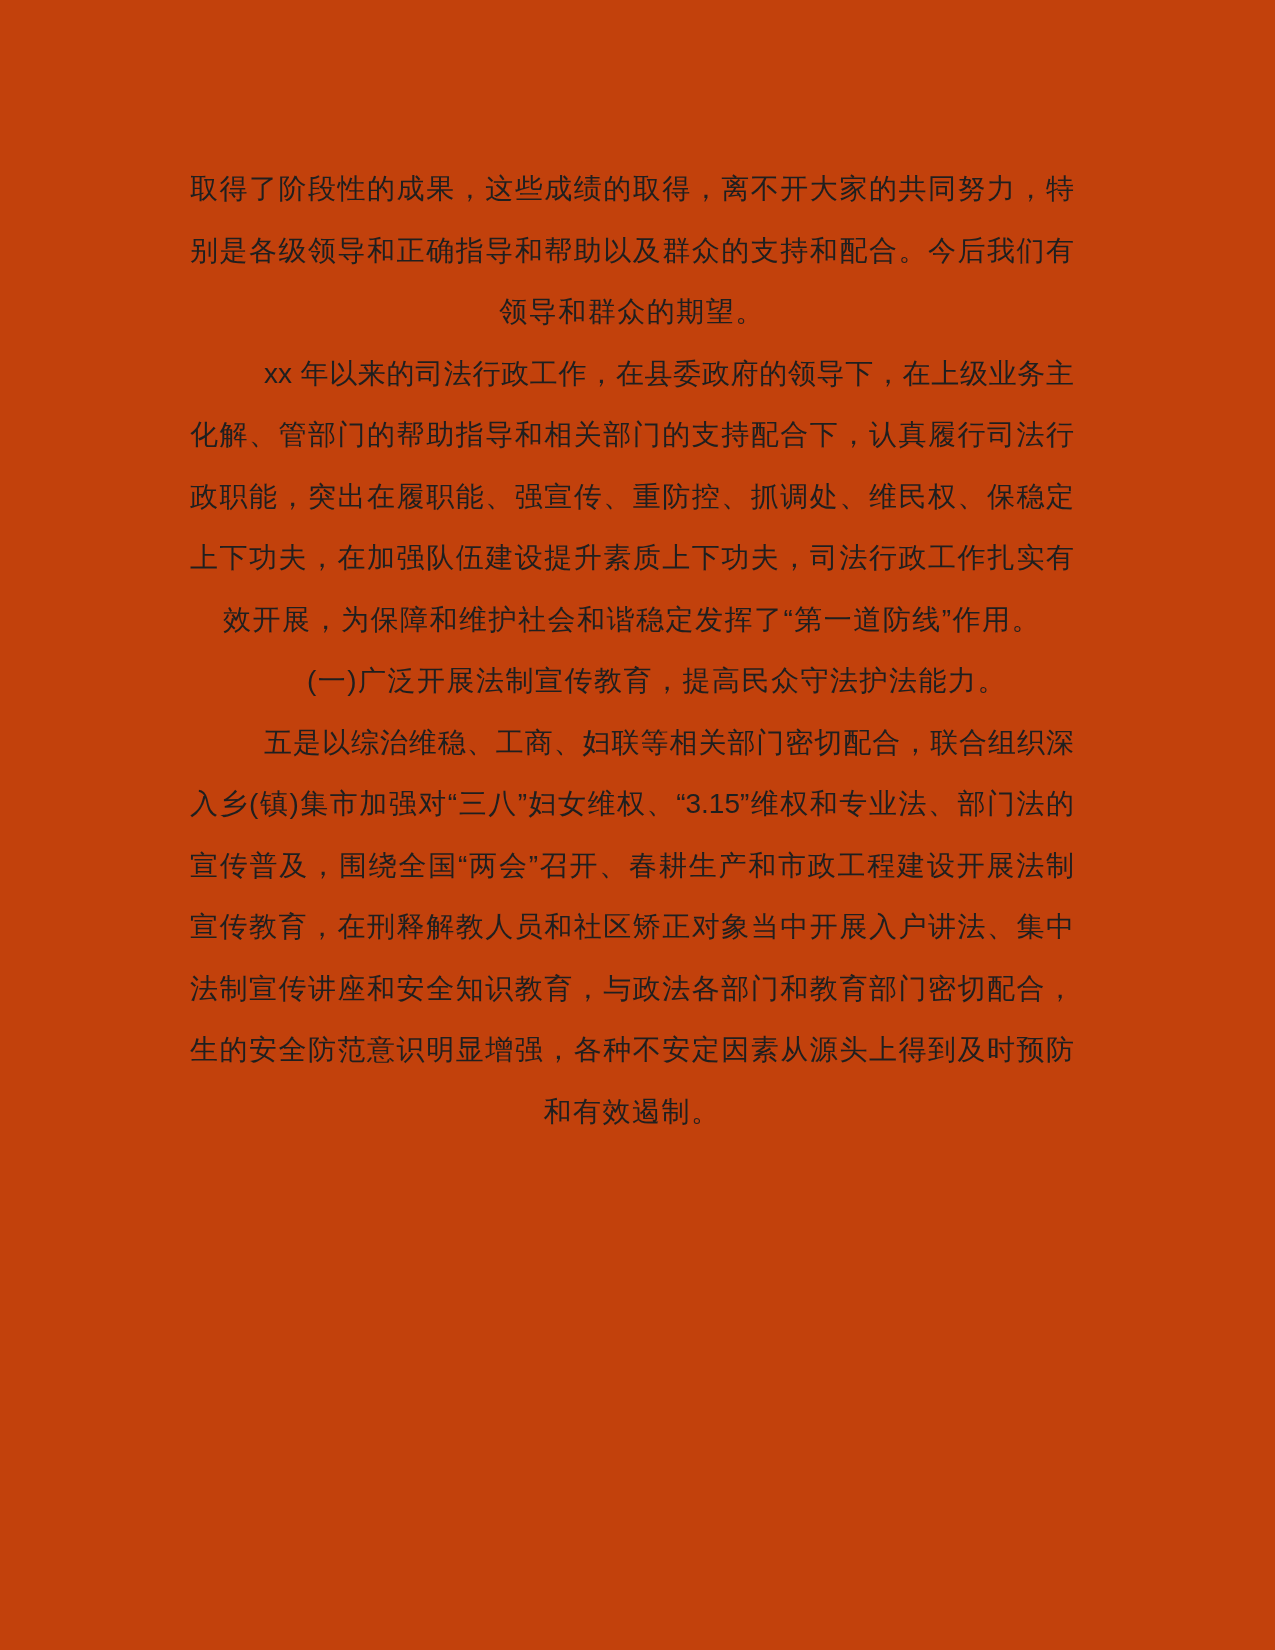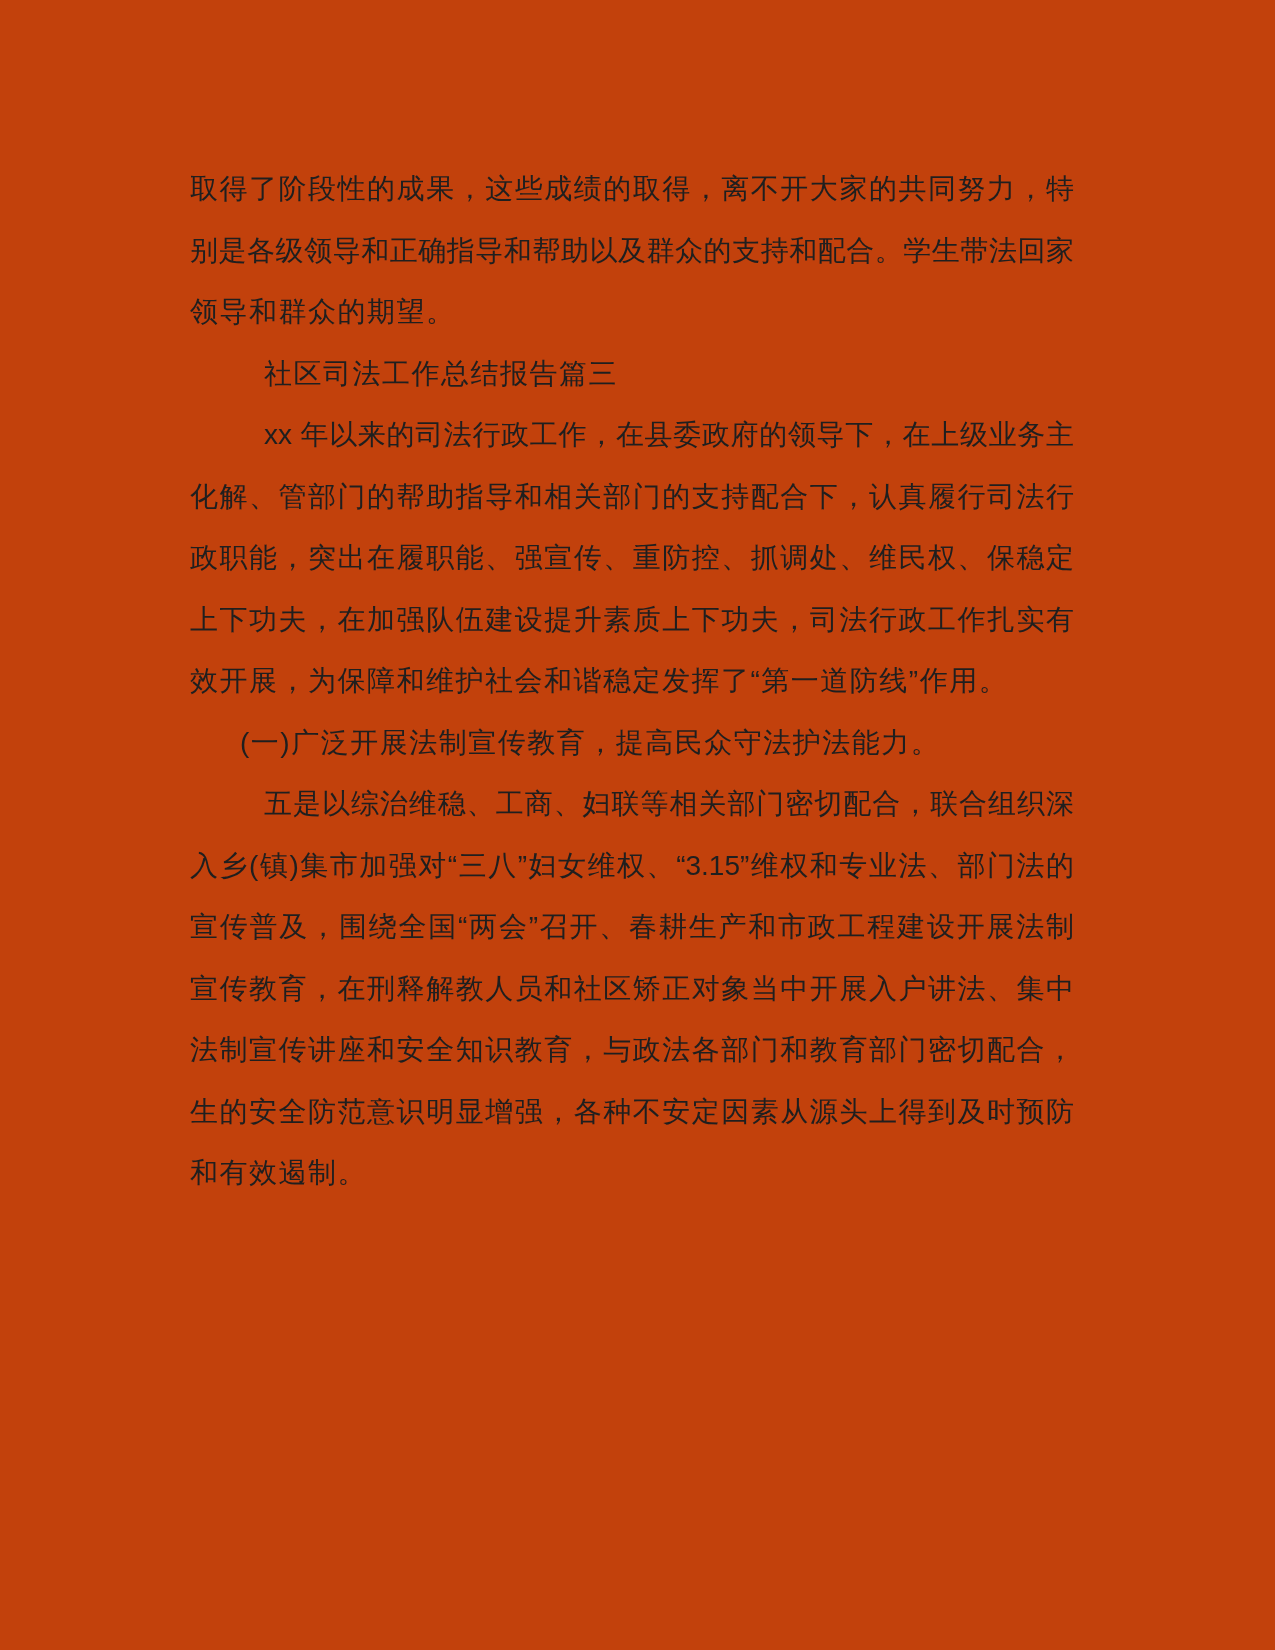--- a/index.html
+++ b/index.html
@@ -28,35 +28,34 @@
     color: #1f1f1f;
     font-weight: 400;
     white-space: nowrap;
   }
   .line.j {
     text-align: justify;
     text-align-last: justify;
     white-space: normal;
   }
   .line.plain {
-    text-align: left;
+    text-align: center;
     letter-spacing: 1.5px;
   }
   .line.ind  { text-indent: 74px; }
   .line.ind2 { text-indent: 50px; }
 </style>
 </head>
 <body>
 
 <div class="page">
   <div class="textblock">
     <div class="line j">取得了阶段性的成果，这些成绩的取得，离不开大家的共同努力，特</div>
-    <div class="line j">别是各级领导和正确指导和帮助以及群众的支持和配合。学生带法回家</div>
+    <div class="line j">别是各级领导和正确指导和帮助以及群众的支持和配合。今后我们有</div>
     <div class="line plain">领导和群众的期望。</div>
-    <div class="line plain ind">社区司法工作总结报告篇三</div>
     <div class="line j ind">xx 年以来的司法行政工作，在县委政府的领导下，在上级业务主</div>
     <div class="line j">化解、管部门的帮助指导和相关部门的支持配合下，认真履行司法行</div>
     <div class="line j">政职能，突出在履职能、强宣传、重防控、抓调处、维民权、保稳定</div>
     <div class="line j">上下功夫，在加强队伍建设提升素质上下功夫，司法行政工作扎实有</div>
     <div class="line plain">效开展，为保障和维护社会和谐稳定发挥了“第一道防线”作用。</div>
     <div class="line plain ind2">(一)广泛开展法制宣传教育，提高民众守法护法能力。</div>
     <div class="line j ind">五是以综治维稳、工商、妇联等相关部门密切配合，联合组织深</div>
     <div class="line j">入乡(镇)集市加强对“三八”妇女维权、“3.15”维权和专业法、部门法的</div>
     <div class="line j">宣传普及，围绕全国“两会”召开、春耕生产和市政工程建设开展法制</div>
     <div class="line j">宣传教育，在刑释解教人员和社区矫正对象当中开展入户讲法、集中</div>

